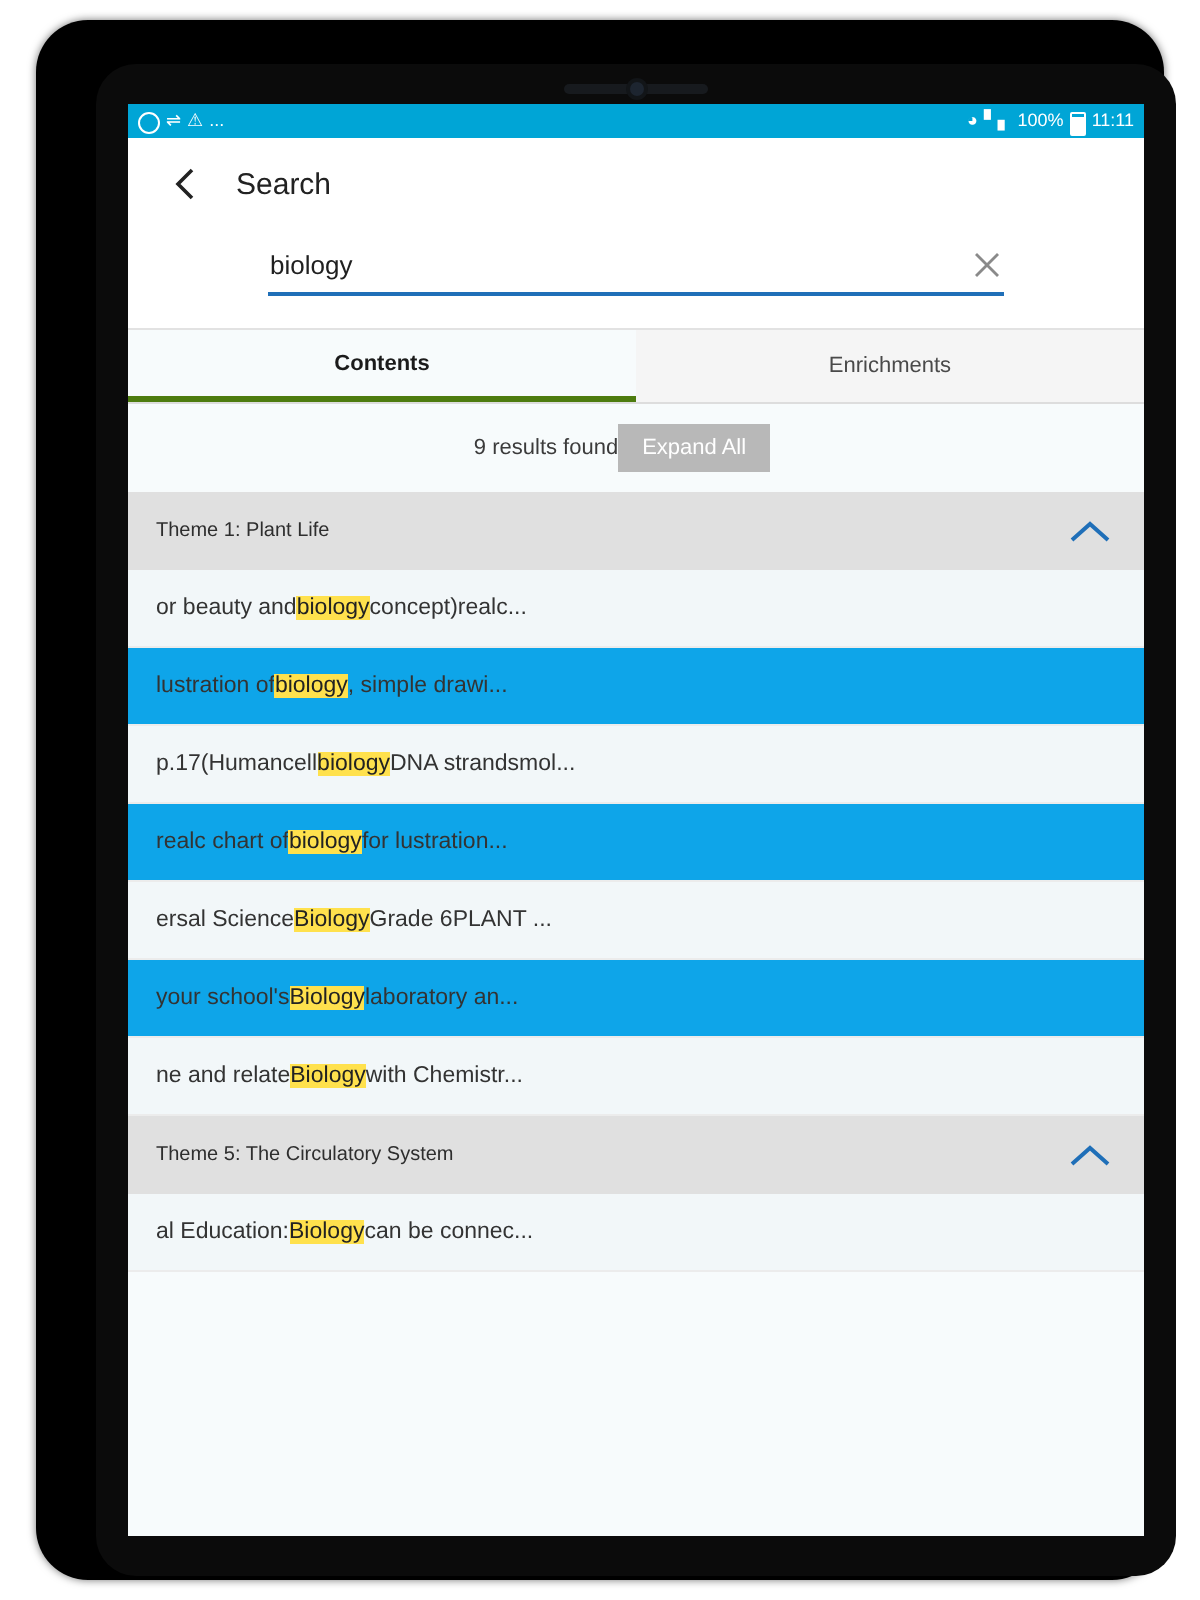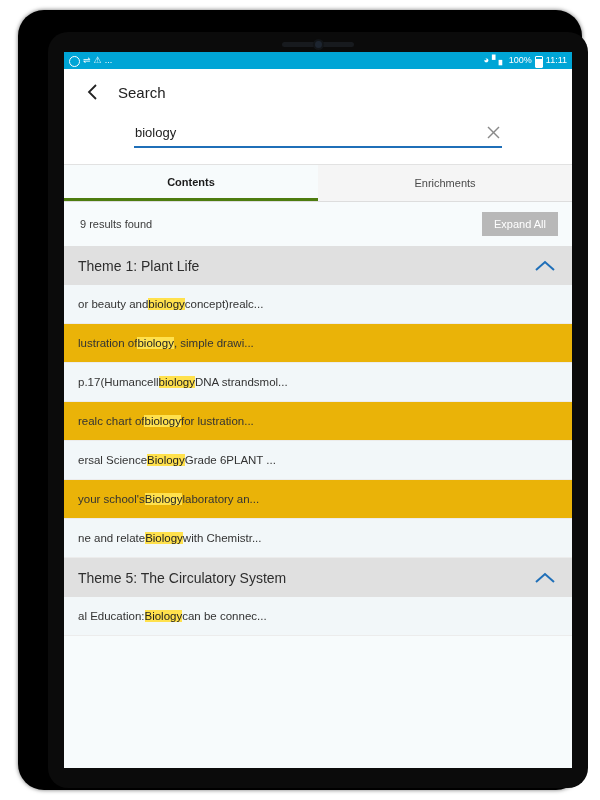--- a/index.html
+++ b/index.html
@@ -199,22 +199,22 @@
     border-bottom: 3px solid #4d7c0f;
     background: #f7fbfc;
   }
 
   
   #results-bar {
     height: 44px;
     background: #f7fbfc;
     display: flex;
     align-items: center;
-    justify-content: space-between;
-    padding: 0 14px 0 16px;
+    justify-content: center;
+    padding: 0 30px 0 16px;
     box-sizing: border-box;
   }
   #results-count {
     font-size: 11px;
     color: #3b3b3b;
   }
   .action-buttons {
     display: flex;
     gap: 8px;
   }
@@ -239,37 +239,37 @@
     background: #e0e0e0;
     height: 39px;
     display: flex;
     align-items: center;
     justify-content: space-between;
     padding: 0 16px 0 14px;
     box-sizing: border-box;
     cursor: pointer;
   }
   .theme-title {
-    font-size: 14px;
+    font-size: 10px;
     color: #2e2e2e;
   }
   .chevron {
     width: 22px;
     height: 14px;
   }
   .result-item {
     height: 39px;
     display: flex;
     align-items: center;
     padding: 0 14px;
     box-sizing: border-box;
     font-size: 11.5px;
     color: #333333;
     border-bottom: 1px solid #ececec;
-    background: #eab308;
+    background: #0ea5e9;
     cursor: pointer;
     white-space: nowrap;
     overflow: hidden;
   }
   .result-item:nth-child(even) { background: #f2f7f9; }
   .hl {
     background: #ffe14d;
     color: #222222;
   }
 </style>

